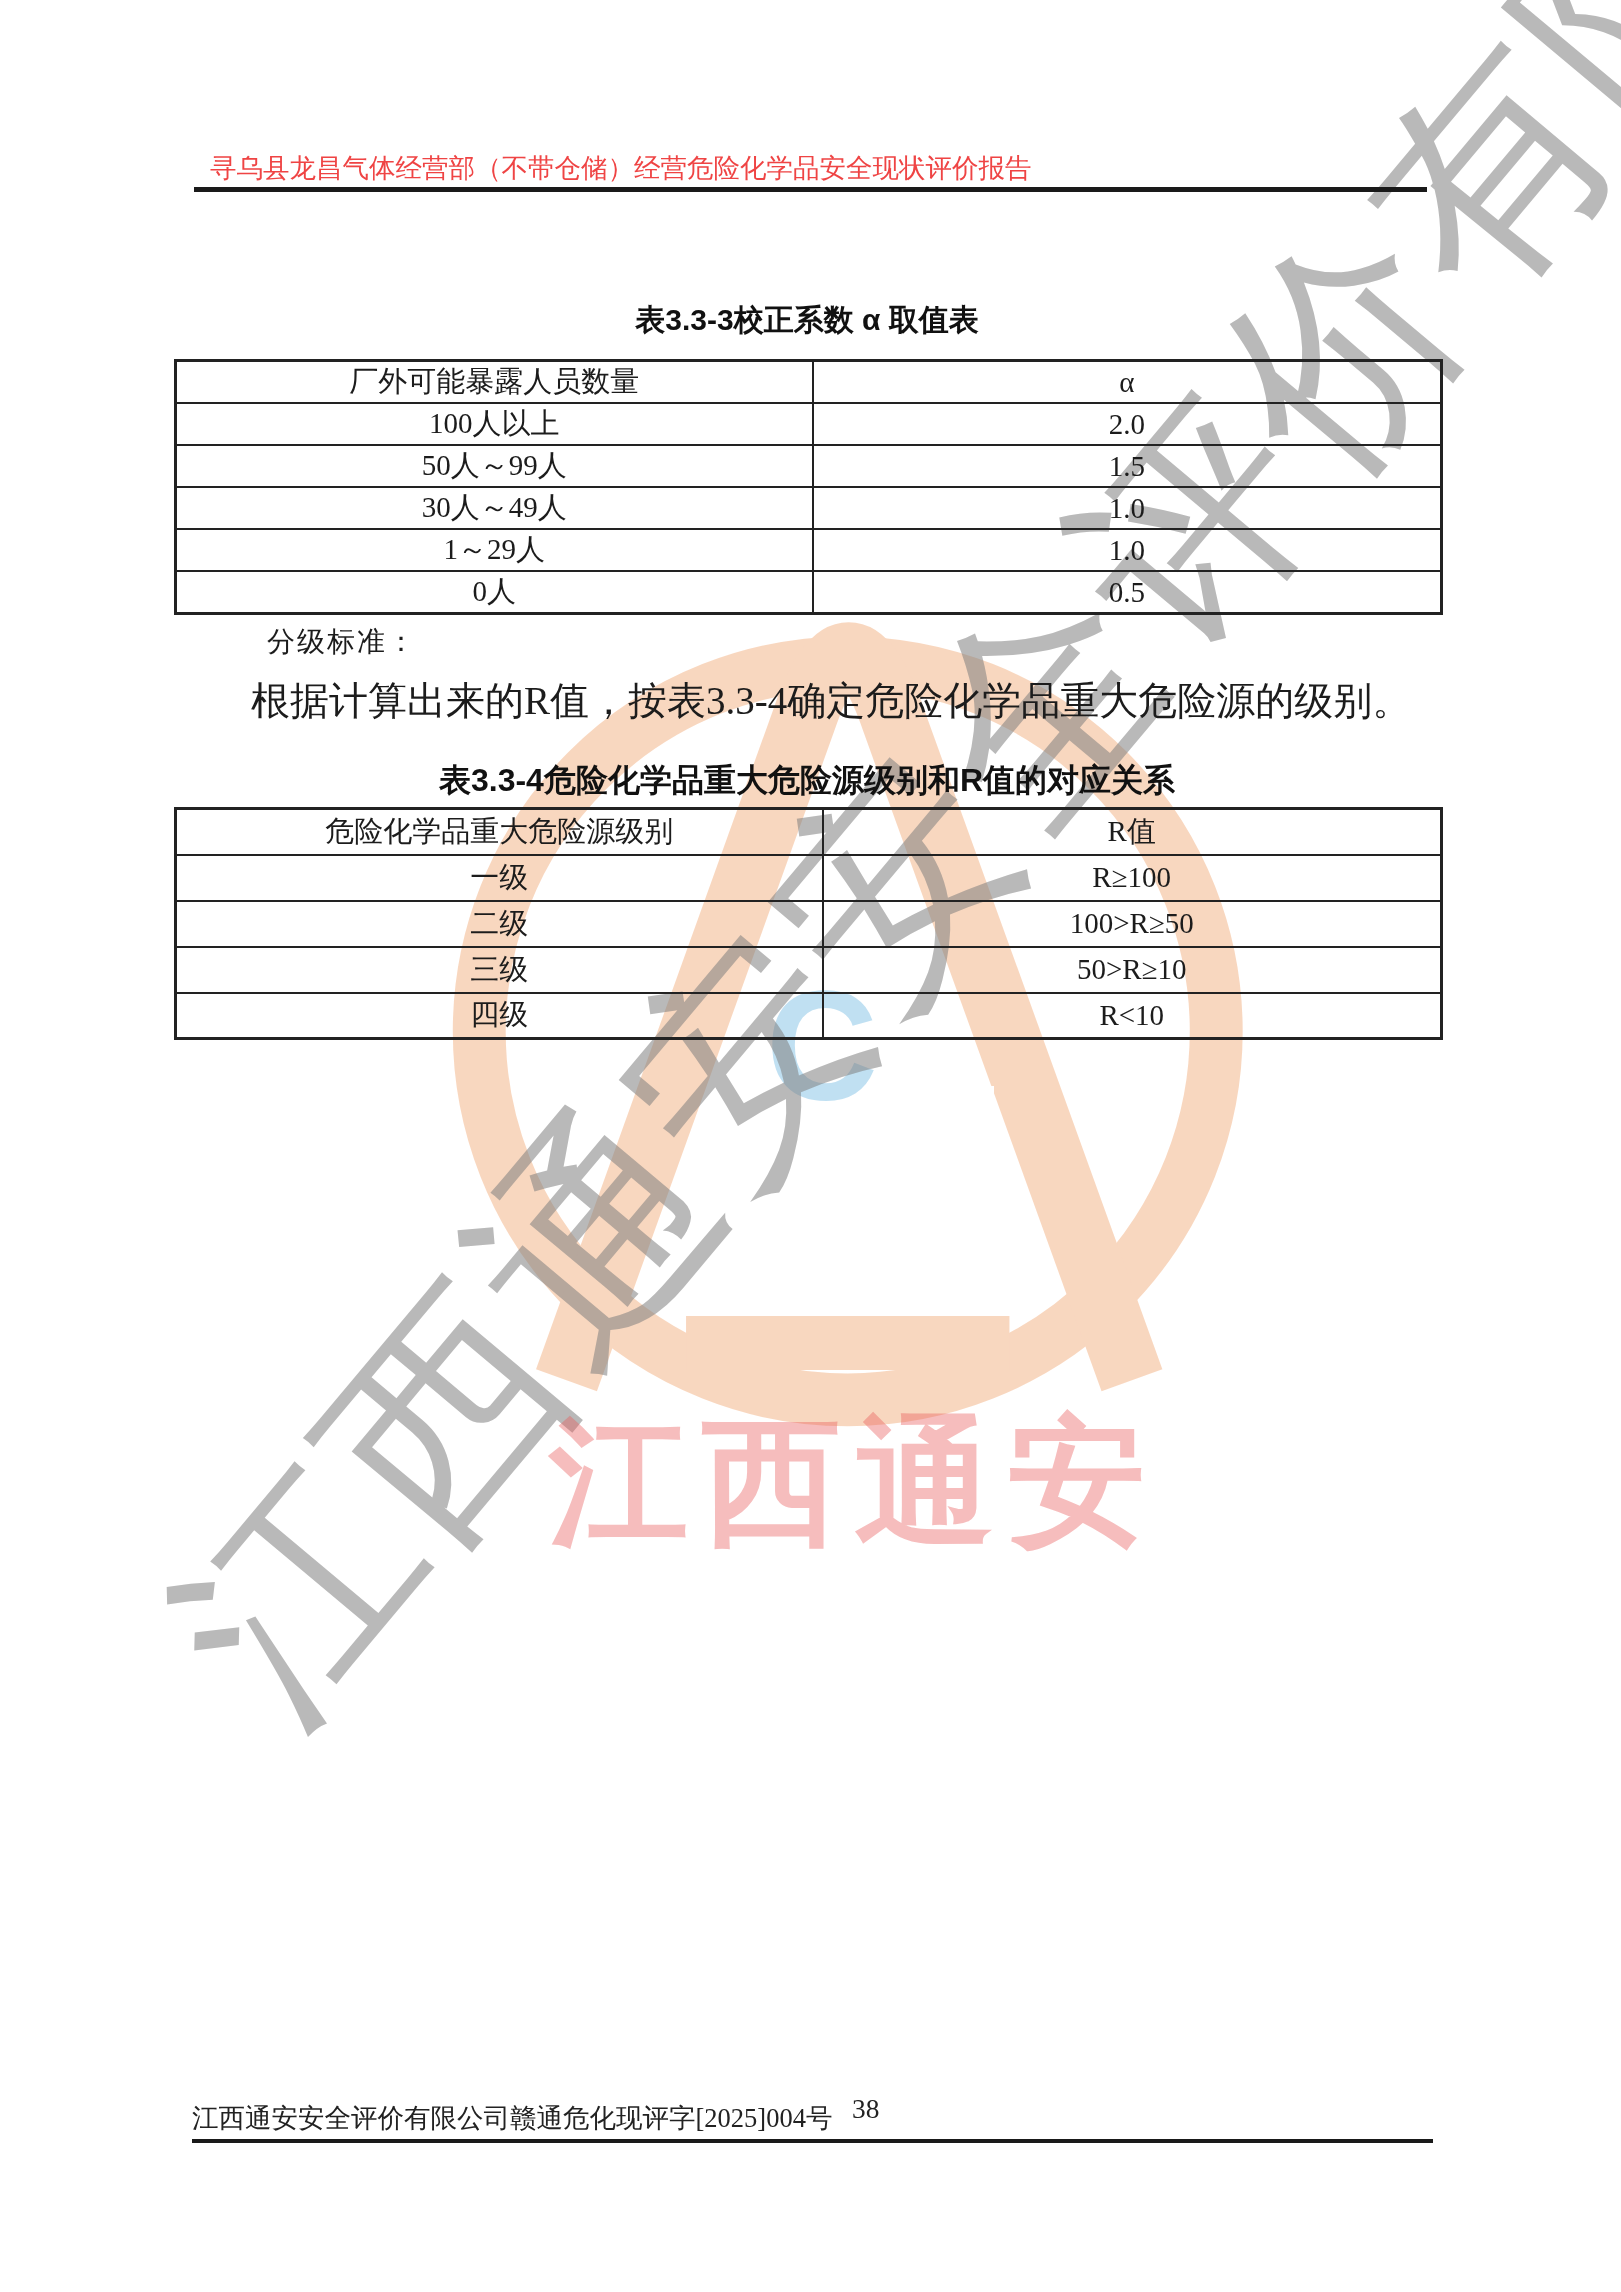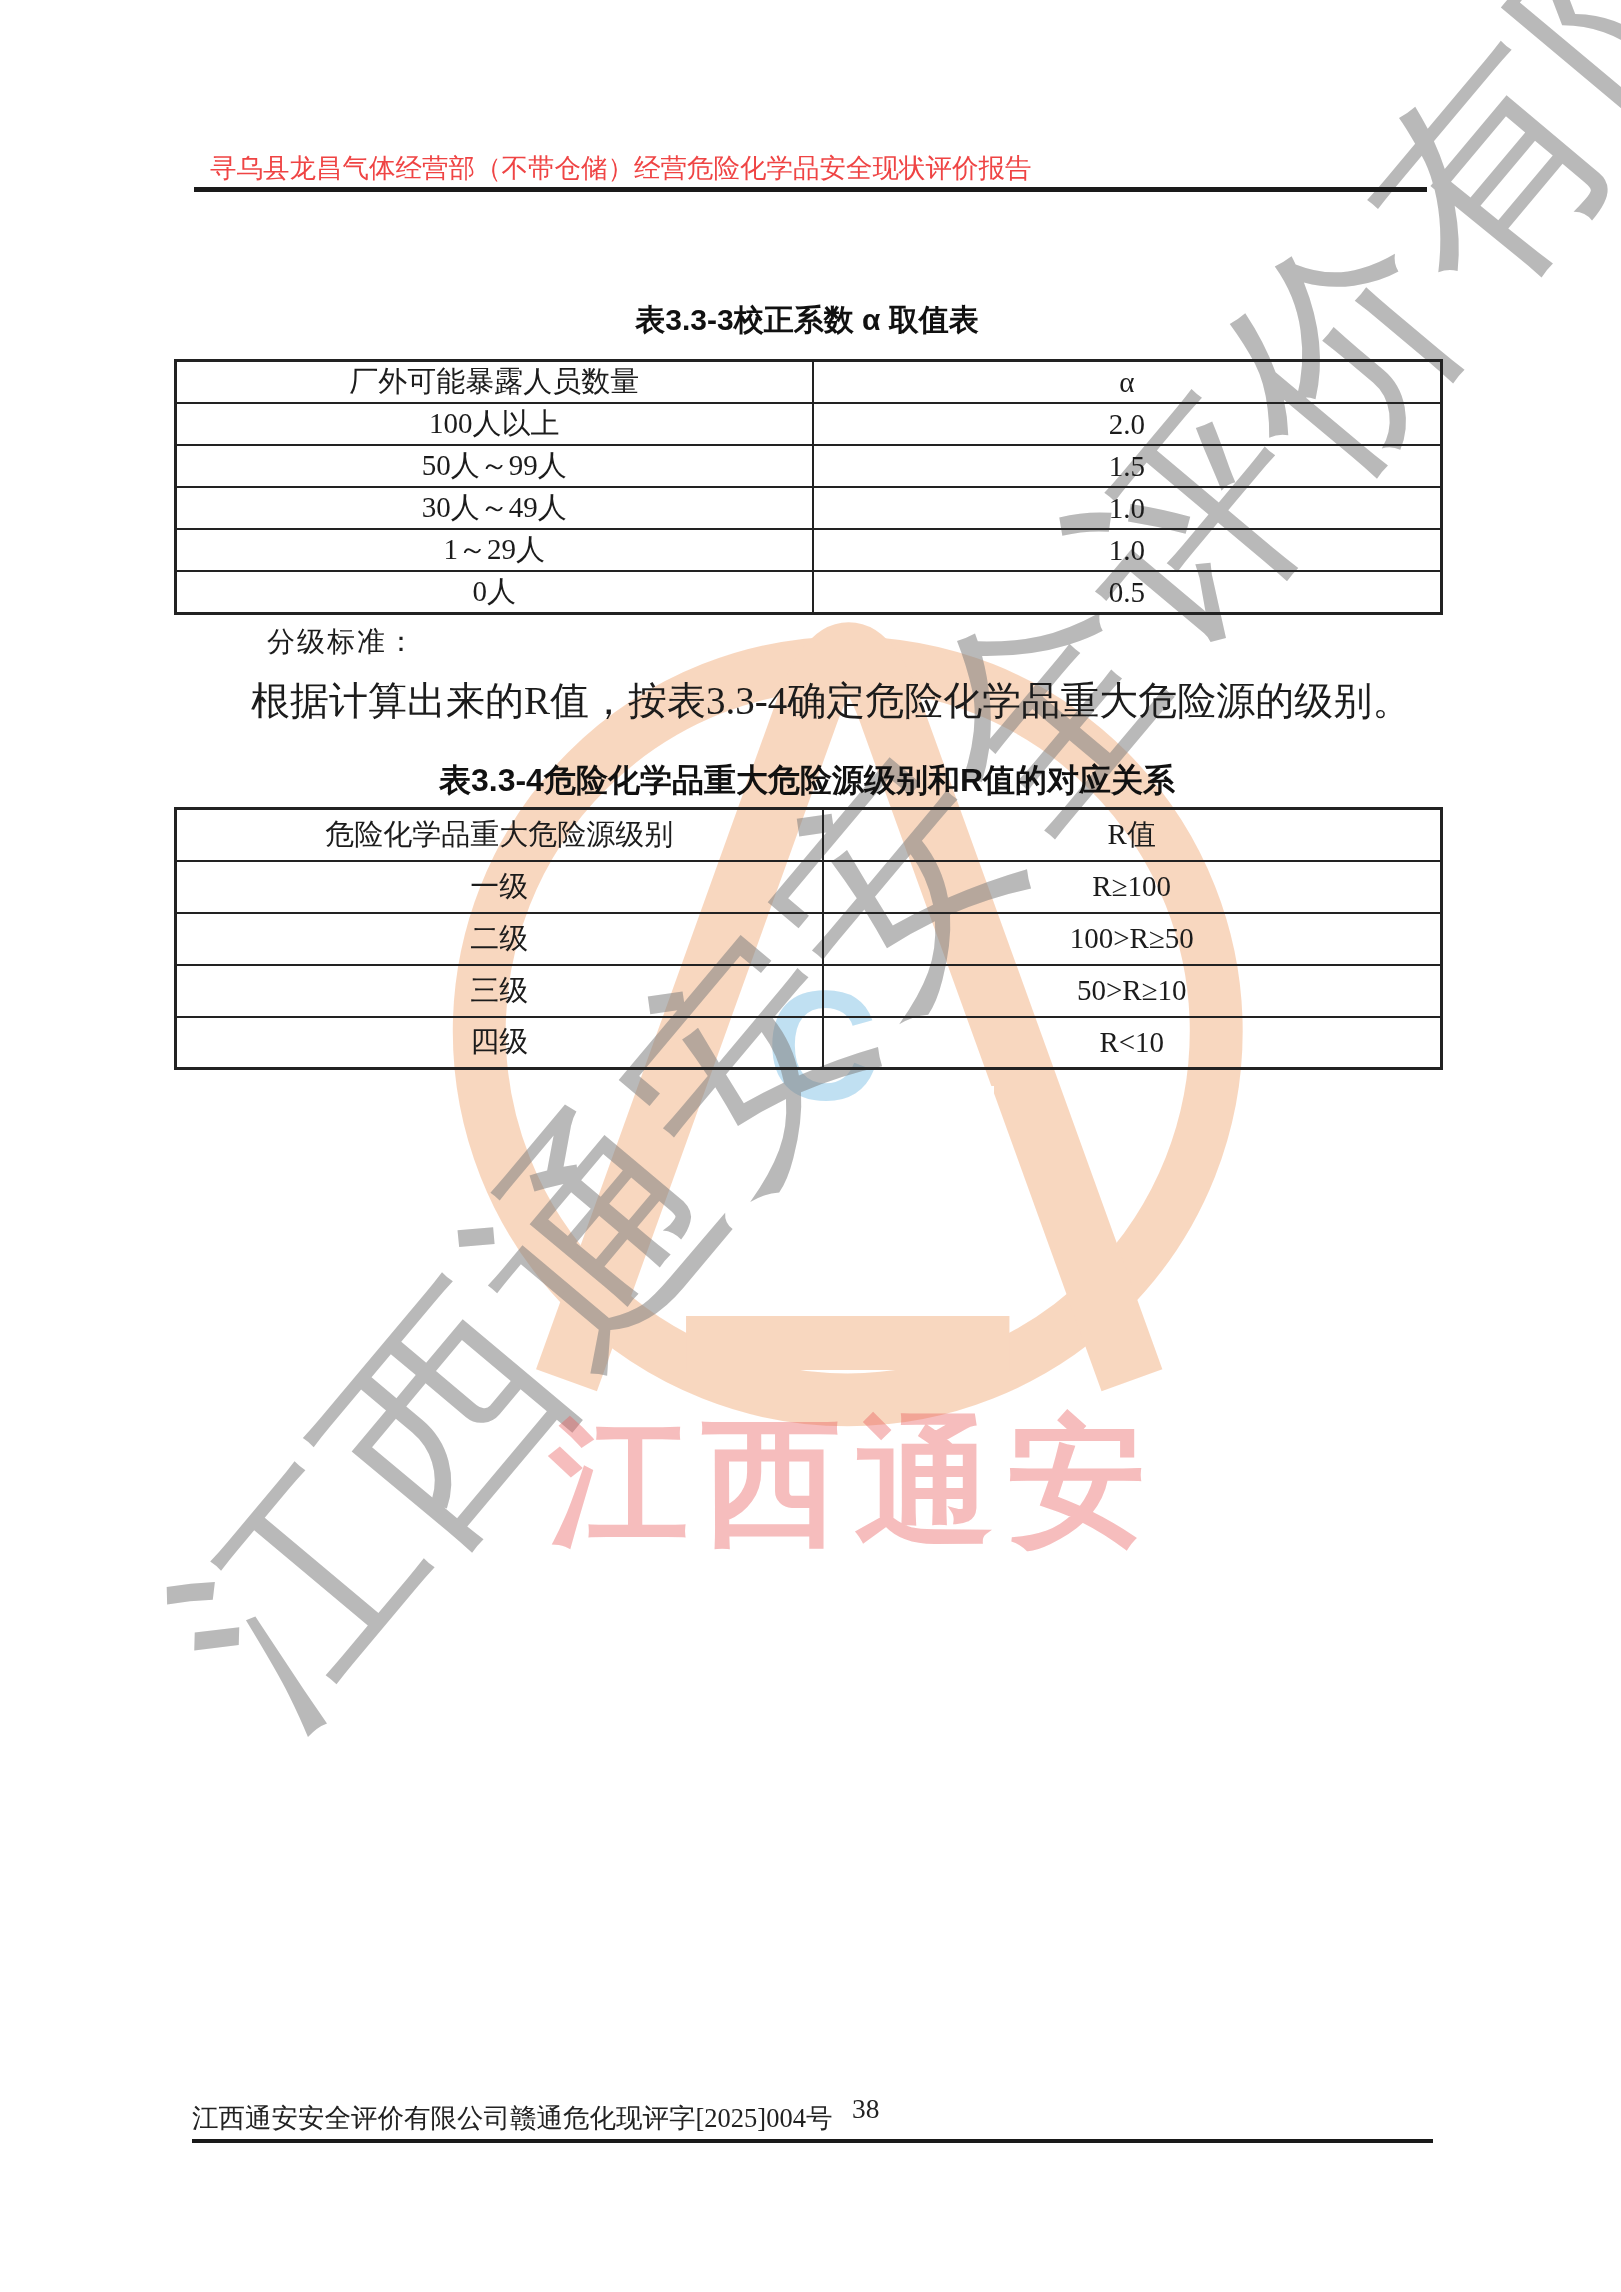--- a/index.html
+++ b/index.html
@@ -75,21 +75,21 @@
     border:2px solid #222;
     font-weight:normal;
     font-size:29px;
     text-align:center;
     padding:0;
     color:#1c1c1c;
     background:transparent;
   }
   table.doc{border:3.9px solid #222;}
   table.t1 tr{height:35px;}
-  table.t2 tr{height:52px;}
+  table.t2 tr{height:46px;}
   .grading{
     position:absolute;left:267px;top:618px;
     font-size:28px;line-height:47px;letter-spacing:2px;
   }
   .para{
     position:absolute;left:251px;top:678px;
     font-size:39px;line-height:45px;white-space:nowrap;
   }
   .ftr-text{
     position:absolute;left:192px;top:2103px;

